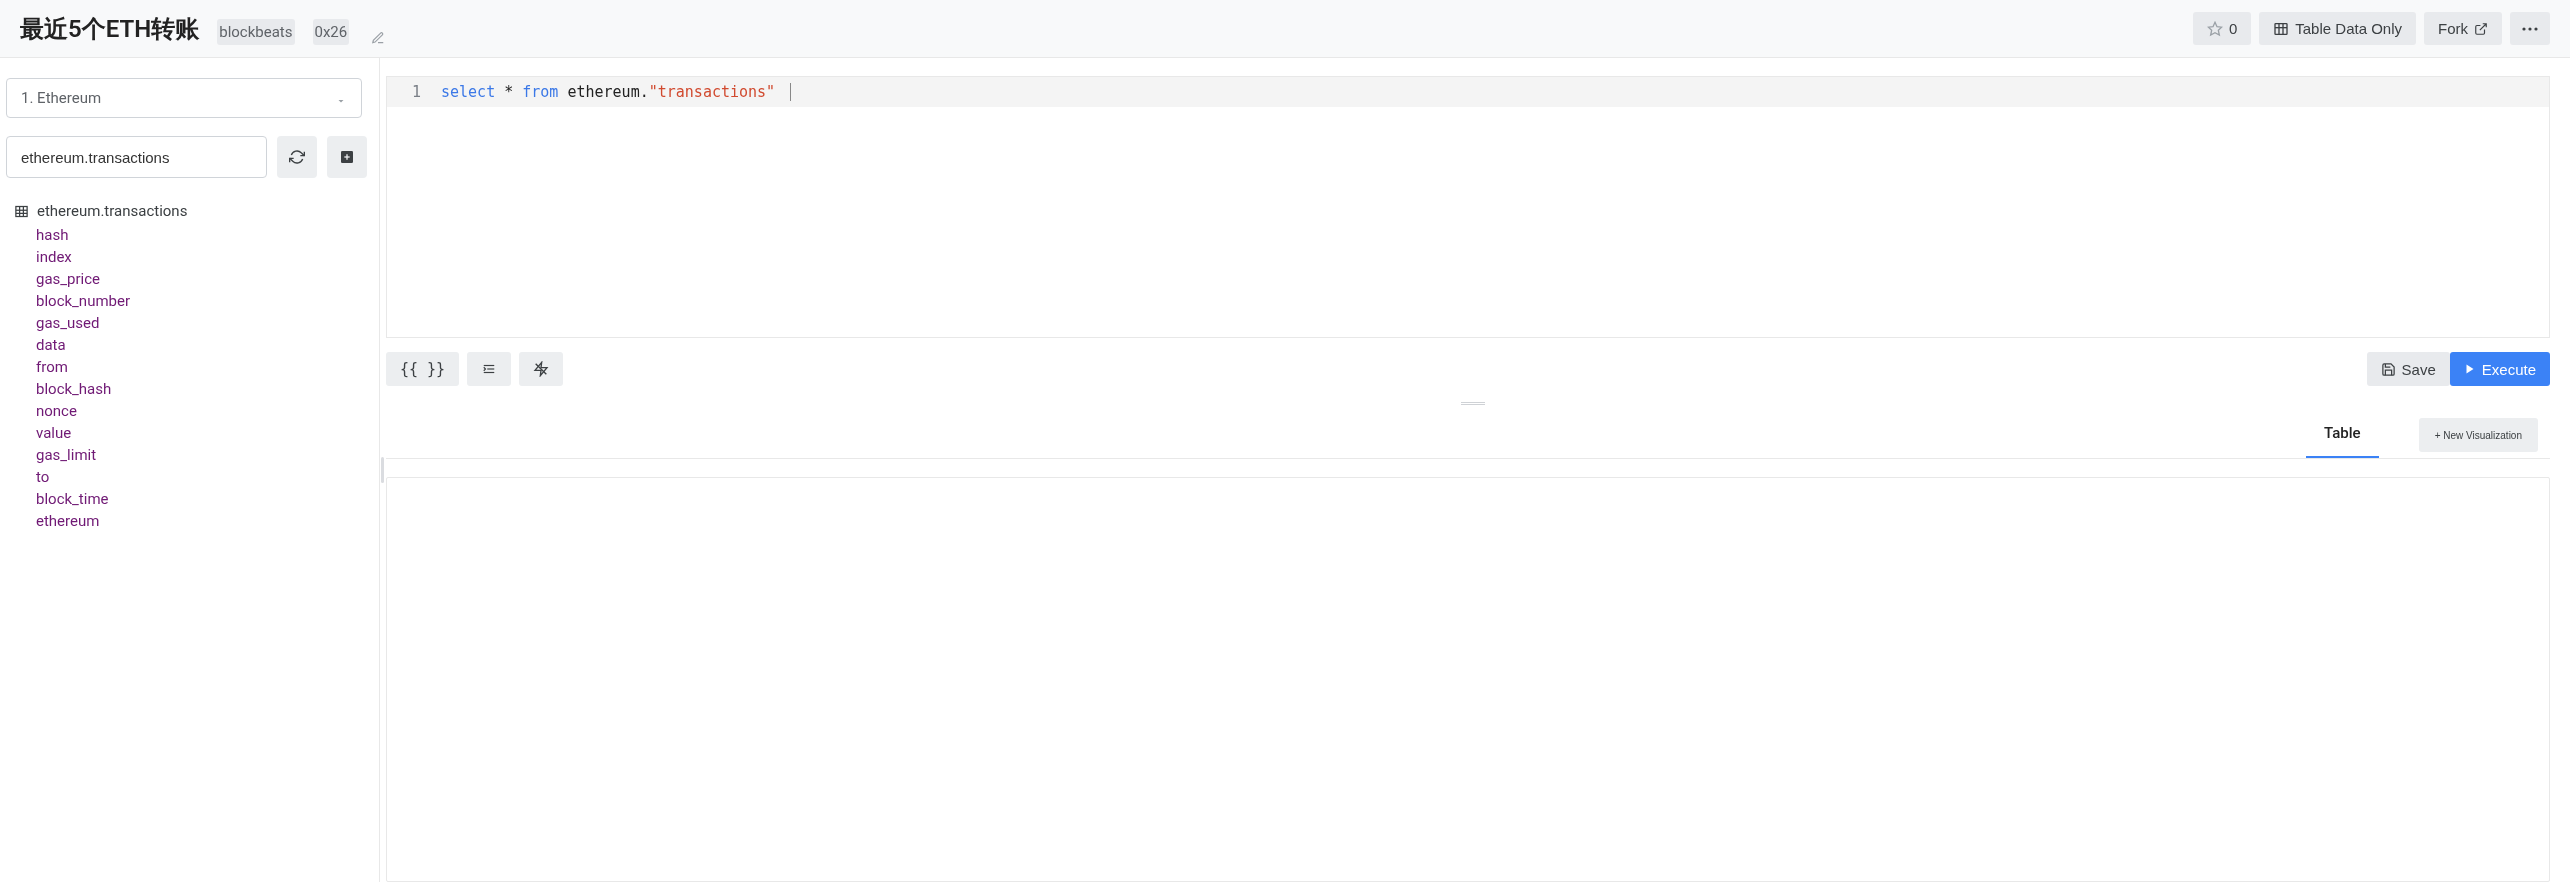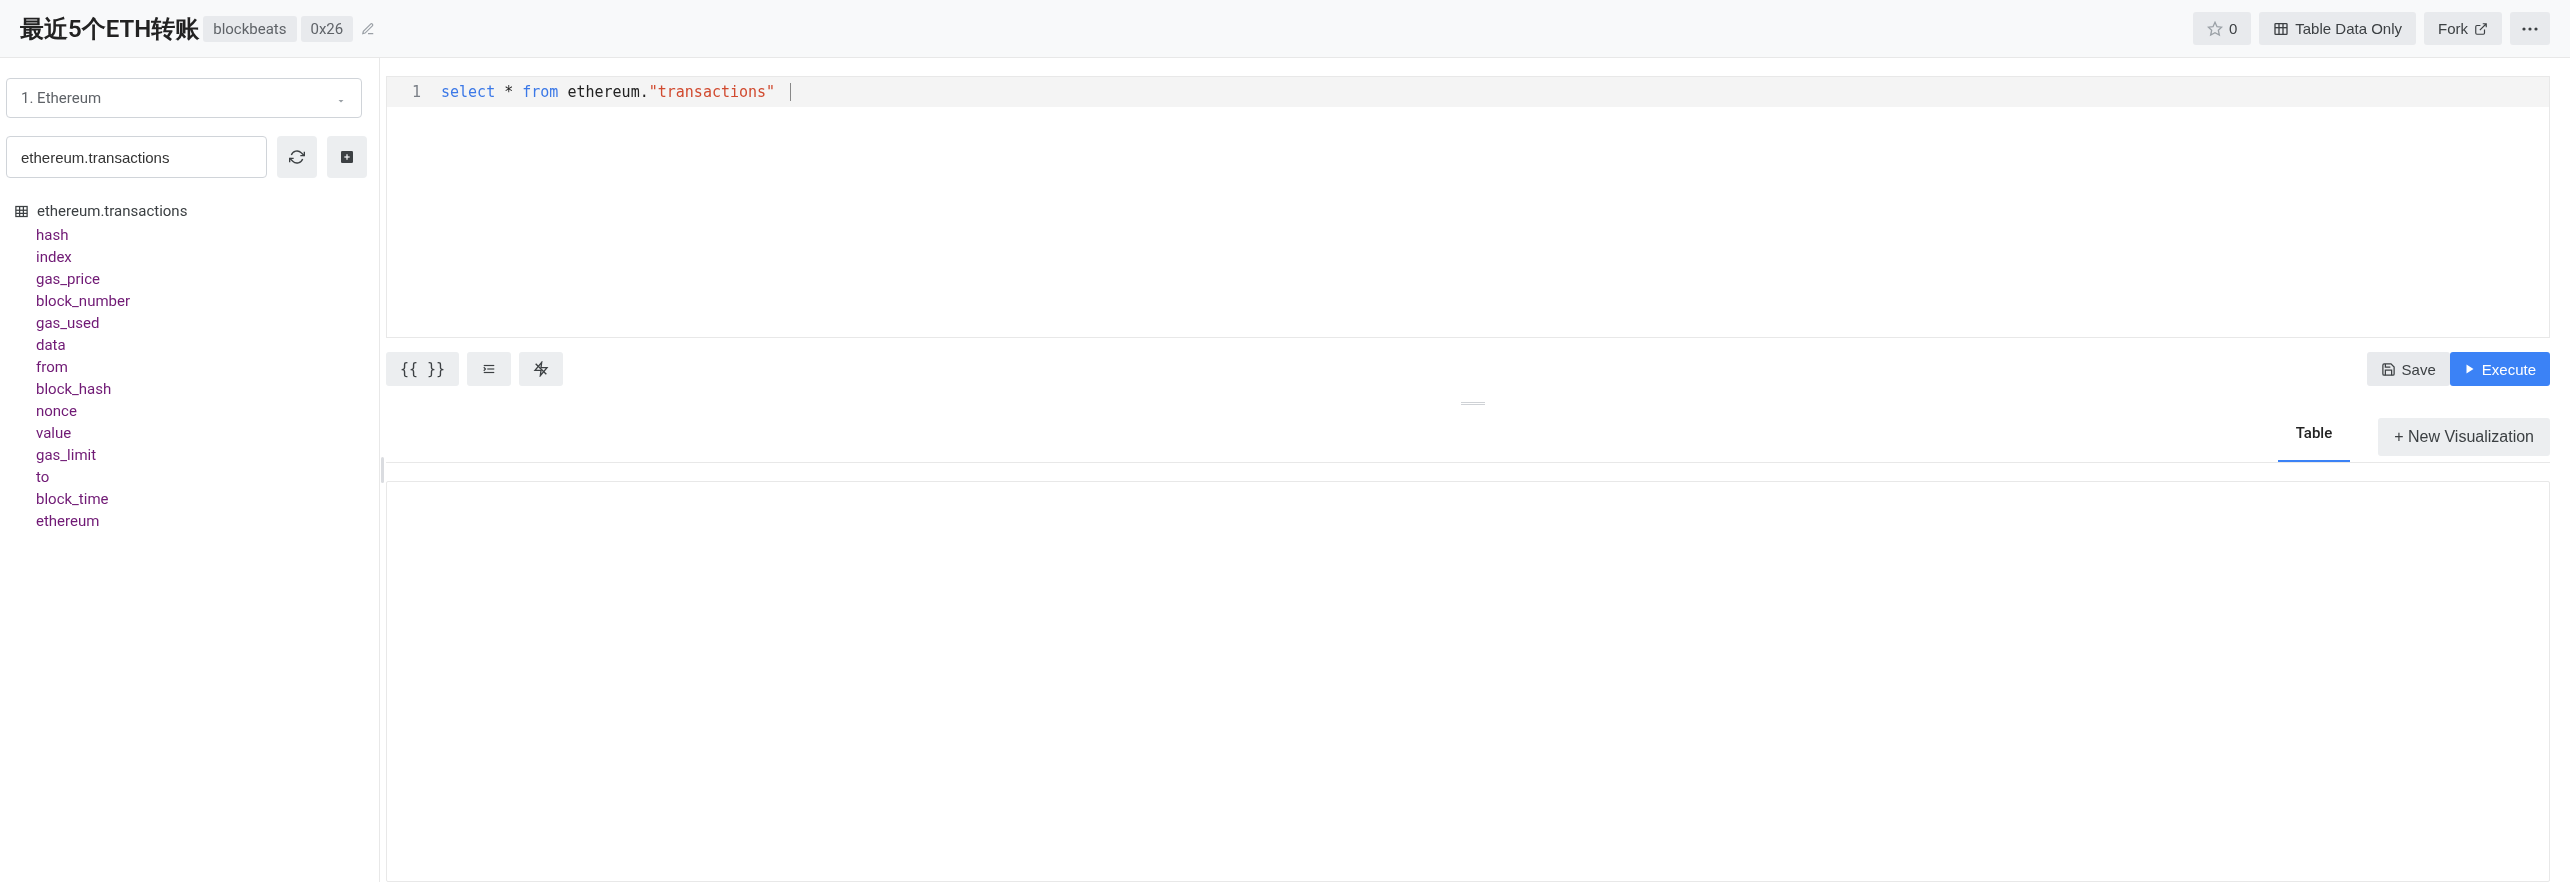--- a/index.html
+++ b/index.html
@@ -6,23 +6,23 @@
     body { font-family: -apple-system, BlinkMacSystemFont, "Segoe UI", Roboto, sans-serif; font-size: 14px; color: #333; background: #fff; }
     
     .header {
       display: flex;
       align-items: center;
       justify-content: space-between;
       padding: 12px 20px;
       background: #f8f9fa;
       border-bottom: 1px solid #e8e8e8;
     }
-    .header-left { display: flex; align-items: center; gap: 4px; }
+    .header-left { display: flex; align-items: flex-end; gap: 18px; }
     .page-title { font-size: 24px; font-weight: 600; color: #222; }
-    .tag { background: #e8eaed; color: #5f6368; padding: 4px 10px; border-radius: 3px; font-size: 15px; }
+    .tag { background: #e8eaed; color: #5f6368; padding: 4px 2px; border-radius: 3px; font-size: 15px; }
     .edit-icon { color: #9aa0a6; margin-left: 4px; cursor: pointer; }
     .header-right { display: flex; gap: 8px; }
     .btn {
       display: inline-flex; align-items: center; gap: 6px;
       background: #e8eaed; border: none; padding: 8px 14px;
       border-radius: 3px; cursor: pointer; font-size: 15px; color: #3c4043;
     }
     .btn-icon-only { padding: 8px 12px; }
     
     .main { display: flex; height: calc(100vh - 60px); }
@@ -66,21 +66,21 @@
     .tool-btn.norm { font-family: inherit; }
     .btn-primary { background: #3b82f6; color: #fff; }
     .toolbar-right { display: flex; }
     
     .drag-handle { height: 10px; display: flex; justify-content: center; align-items: center; cursor: row-resize; }
     .drag-handle-inner { width: 24px; height: 3px; border-top: 1px solid #cfd2d6; border-bottom: 1px solid #cfd2d6; }
     
     .tabs-row { display: flex; gap: 28px; padding: 4px 0 0 0; border-bottom: 1px solid #e8e8e8; margin-right: 10px; justify-content: flex-end;}
     .tab { padding: 12px 18px 14px; font-size: 15px; color: #3c4043; cursor: pointer; border-bottom: 2px solid transparent; font-weight: 500;}
     .tab.active { border-bottom-color: #3b82f6; color: #222;}
-    .new-viz-btn { background: #eceef0; border: none; padding: 10px 16px; border-radius: 3px; font-size: 16px; color: #3c4043; cursor: pointer; margin: 6px 0; }
+    .new-viz-btn { background: #eceef0; border: none; padding: 10px 16px; border-radius: 3px; font-size: 10px; color: #3c4043; cursor: pointer; margin: 6px 12px; }
     
     .results-area { flex: 1; margin: 18px 10px 0 0; border: 1px solid #e8e8e8; border-radius: 2px; min-height: 40px;}
     
     svg { display: block; }
   </style>
 </head>
 <body>
 
 <div class="header">
   <div class="header-left">

